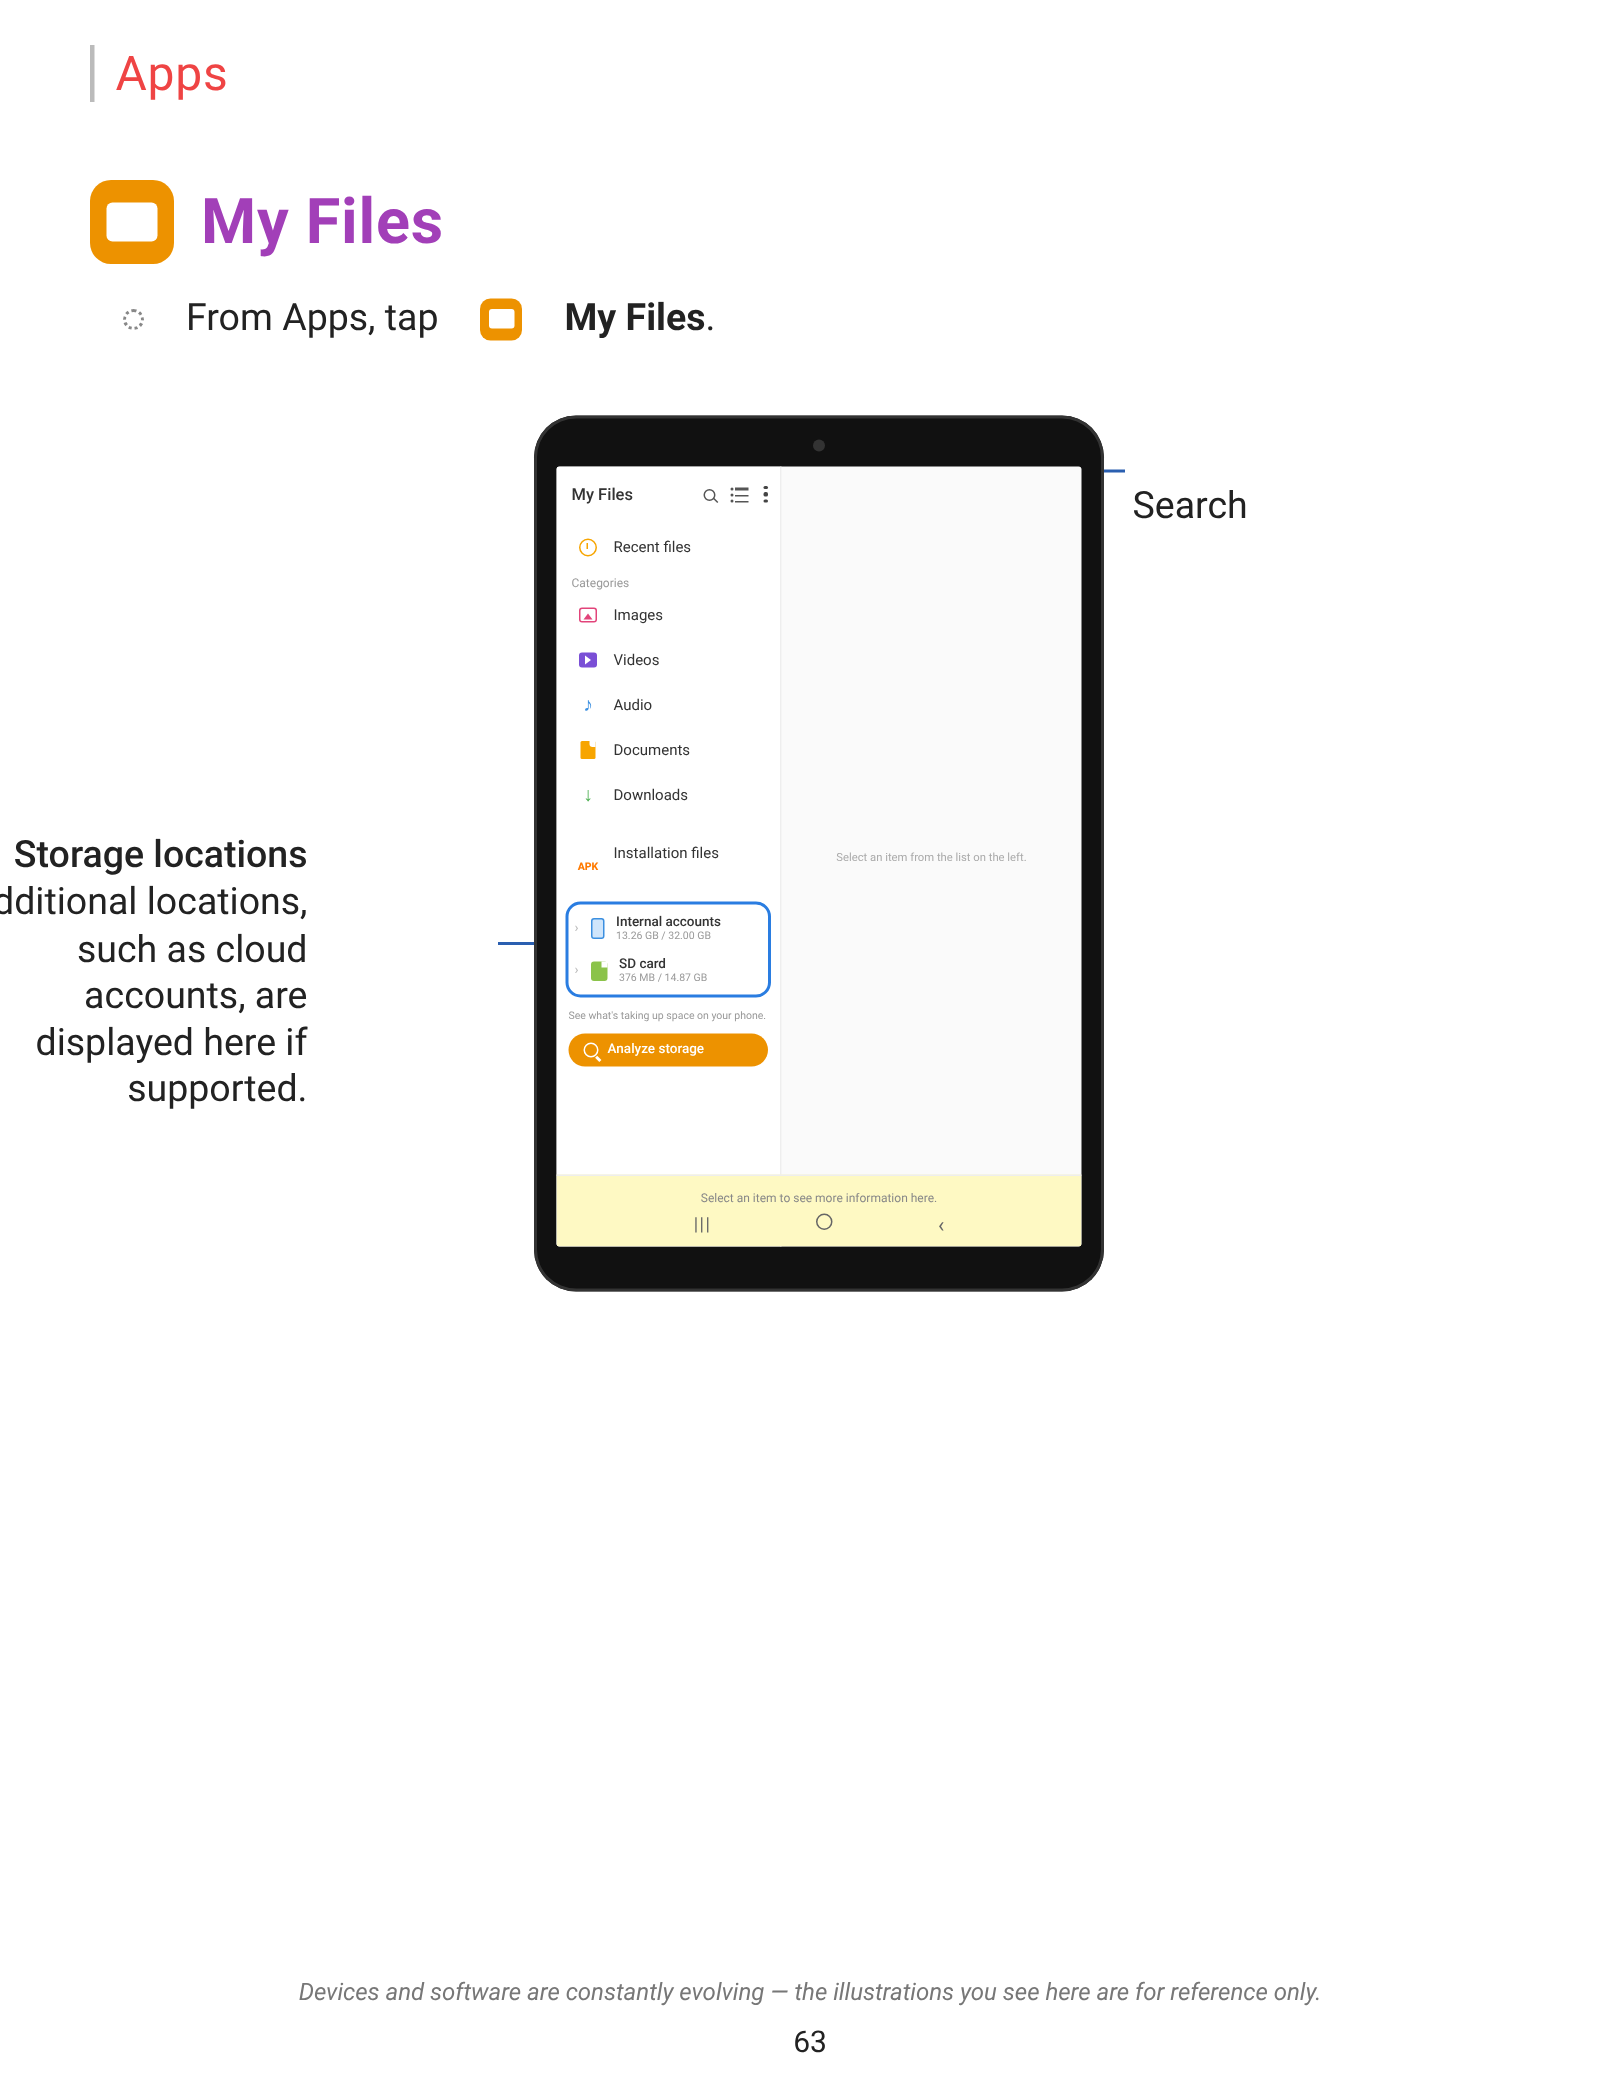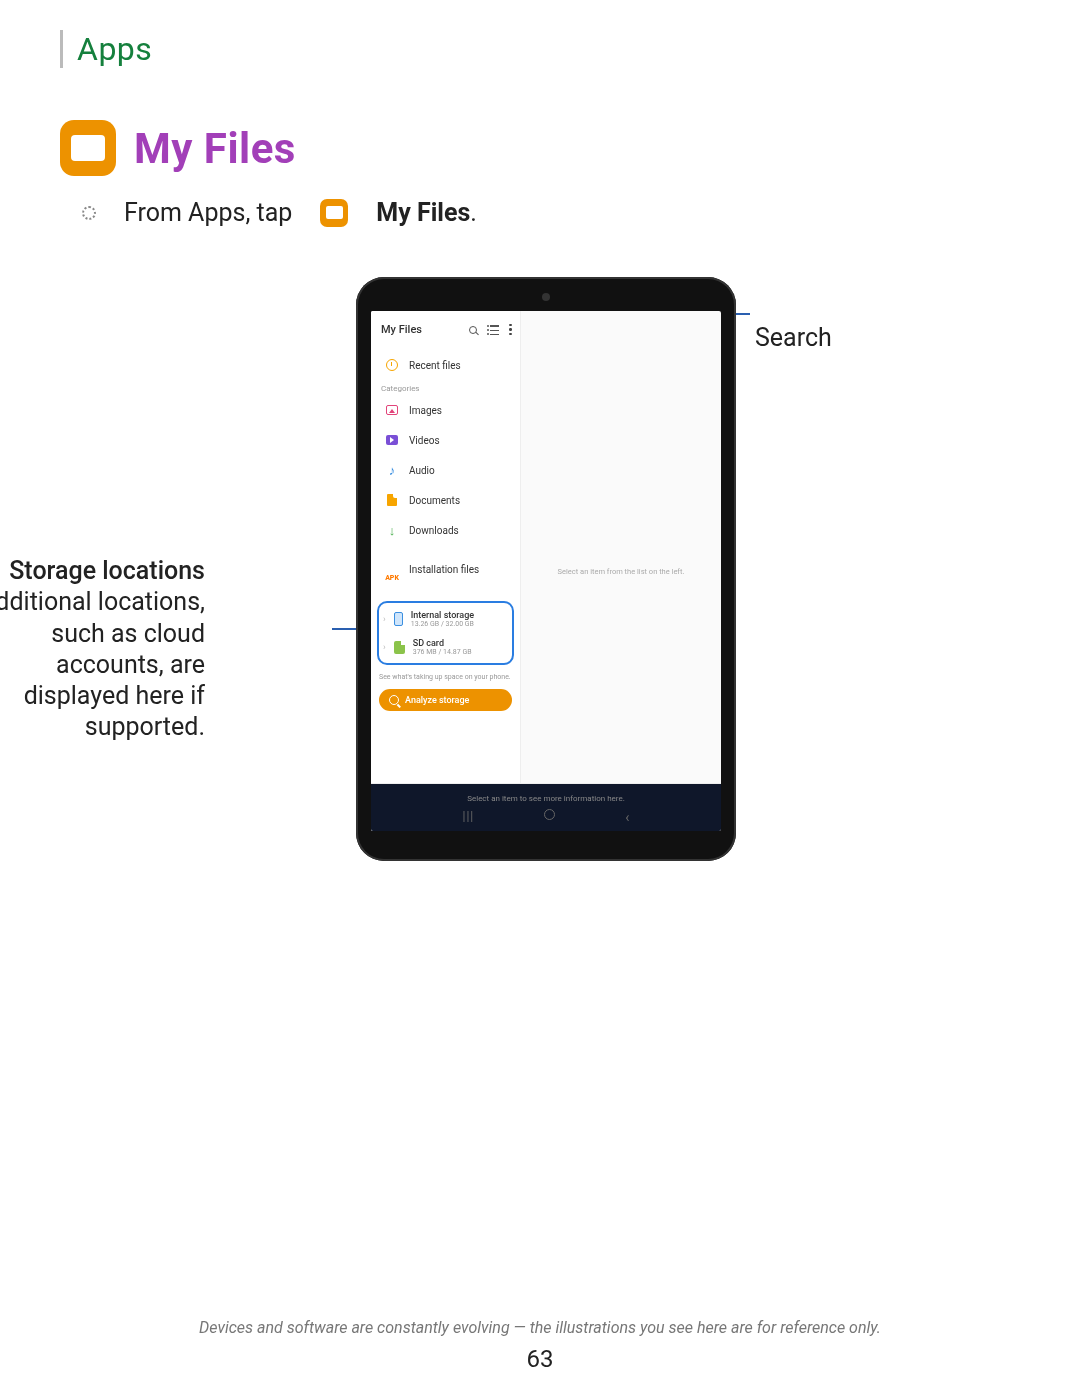--- a/index.html
+++ b/index.html
@@ -12,21 +12,21 @@
     background: #fff;
   }
   .page { padding: 30px 60px 0 60px; }
   .breadcrumb-bar {
     border-left: 3px solid #bbb;
     padding-left: 14px;
     margin-bottom: 52px;
   }
   .breadcrumb {
     font-size: 32px;
-    color: #15803d;
+    color: #ef4444;
     letter-spacing: 0.5px;
   }
   .title-row {
     display: flex;
     align-items: center;
     gap: 18px;
     margin-bottom: 22px;
   }
   .app-icon-lg {
     width: 56px; height: 56px;
@@ -190,39 +190,39 @@
   }
   .analyze-btn .mag{ width:10px;height:10px;border:1.5px solid #fff;border-radius:50%;position:relative;}
   .analyze-btn .mag::after{content:"";position:absolute;width:4px;height:1.5px;background:#fff;bottom:-2px;right:-3px;transform:rotate(45deg);}
 
   .content-pane {
     flex:1; display:flex; align-items:center; justify-content:center;
     color:#aaa; font-size:7.5px; padding: 0 10px; text-align:center;
   }
   .bottom-bar {
     position:absolute; bottom:0; left:0; right:0;
-    background:#0f172a; border-top:1px solid #eee;
+    background:#fef9c3; border-top:1px solid #eee;
     display:flex; align-items:center; justify-content:space-between;
     padding:10px 10px 6px 10px;
     flex-direction:column; gap:6px;
   }
   .bottom-msg { font-size:8px; color:#888; }
   .navbar { display:flex; gap:70px; color:#666; font-size:12px;}
   .nav-recent{letter-spacing:1px;}
   .nav-home{width:11px;height:11px;border:1.3px solid #666;border-radius:50%;display:inline-block;}
   .nav-back{font-size:14px;}
 
   
   .footnote {
     position:absolute; bottom:60px; left:0; right:0;
     text-align:center; font-style:italic; color:#777; font-size:16px;
   }
   .page-number {
     position:absolute; bottom:24px; left:0; right:0;
-    text-align:center; font-size:24px;
+    text-align:center; font-size:20px;
   }
 </style>
 </head>
 <body>
 
 <div class="page">
   <div class="breadcrumb-bar">
     <div class="breadcrumb">Apps</div>
   </div>
 
@@ -317,21 +317,21 @@
           <div class="row">
             <span class="ricon apk-ic">APK</span>
             <span class="rlabel">Installation files</span>
           </div>
 
           <div class="storage-box">
             <div class="srow">
               <span class="chev">›</span>
               <span class="phone-ic"></span>
               <span class="stexts">
-                <span class="stitle">Internal storage</span>
+                <span class="stitle">Internal accounts</span>
                 <span class="ssub">13.26 GB / 32.00 GB</span>
               </span>
             </div>
             <div class="srow">
               <span class="chev">›</span>
               <span class="sd-ic"></span>
               <span class="stexts">
                 <span class="stitle">SD card</span>
                 <span class="ssub">376 MB / 14.87 GB</span>
               </span>

